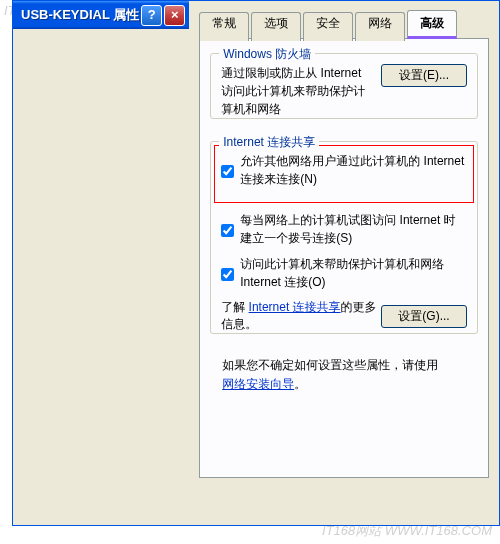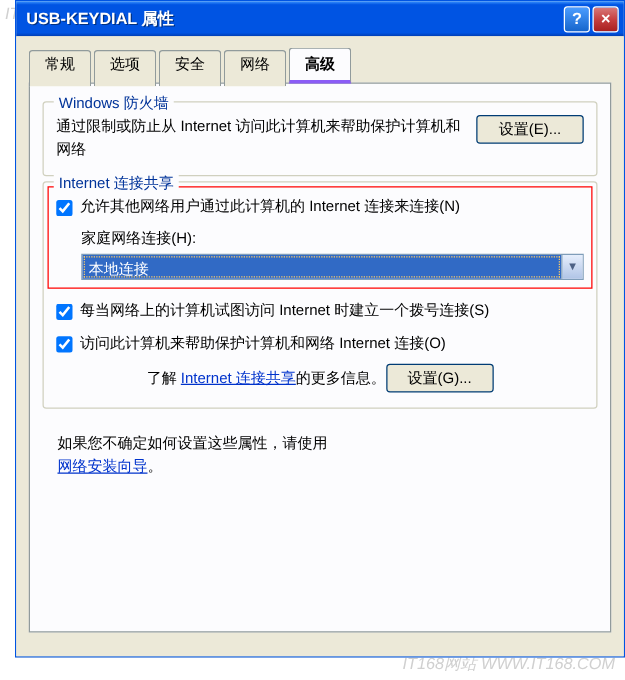--- a/index.html
+++ b/index.html
@@ -1,31 +1,31 @@
 <!DOCTYPE html>
 <html><head>
 <meta charset="utf-8">
 <style>
 * { box-sizing: border-box; margin: 0; padding: 0; }
 body { font-family: "Microsoft Sans Serif", "SimSun", sans-serif; font-size: 12px; background: #fff; width: 500px; height: 544px; position: relative; }
 .watermark { position: absolute; color: #d0d0d0; font-size: 13px; font-style: italic; pointer-events: none; z-index: 0; }
 .wm-tl { top: 2px; left: 4px; }
 .wm-br { bottom: 4px; right: 8px; }
-.dialog { position: absolute; top: 0; left: 12px; right: 0; bottom: 18px; background: #ece9d8; border: 1px solid #0054e3; display: flex; flex-direction: column; }
+.dialog { position: absolute; top: 0; left: 12px; right: 0; bottom: 18px; background: #ece9d8; border: 1px solid #0054e3; display: flex; flex-direction: row; }
 .titlebar { height: 28px; background: linear-gradient(to bottom, #3a93ff 0%, #0054e3 10%, #0054e3 90%, #003db2 100%); display: flex; align-items: center; padding: 0 4px; color: #fff; font-weight: bold; }
 .titlebar-text { flex: 1; padding-left: 4px; font-size: 13px; text-shadow: 1px 1px 0 #003080; }
 .title-btn { width: 21px; height: 21px; margin-left: 2px; background: linear-gradient(to bottom, #d87979 0%, #c64040 50%, #a82020 100%); border: 1px solid #fff; border-radius: 3px; color: #fff; font-weight: bold; text-align: center; line-height: 18px; font-size: 13px; cursor: pointer; }
 .help-btn { background: linear-gradient(to bottom, #4c9dff 0%, #1665cc 100%); }
 .body-area { flex: 1; padding: 8px 10px; background: #ece9d8; }
 .tabs { display: flex; position: relative; top: 1px; z-index: 2; }
 .tab { padding: 4px 12px; background: #ece9d8; border: 1px solid #919b9c; border-bottom: none; border-radius: 3px 3px 0 0; margin-right: 2px; cursor: pointer; position: relative; }
 .tab.active { background: #fcfcfe; border-bottom: 3px solid #8b5cf6; z-index: 3; font-weight: bold; }
 .tab:not(.active) { top: 2px; padding-top: 2px; padding-bottom: 2px; }
 .panel { border: 1px solid #919b9c; background: #fcfcfe; padding: 14px 10px 10px; min-height: 440px; }
-.groupbox { border: 1px solid #d0d0bf; border-radius: 3px; padding: 10px 10px 12px; margin-bottom: 4px; position: relative; }
+.groupbox { border: 1px solid #d0d0bf; border-radius: 3px; padding: 10px 10px 0; margin-bottom: 22px; position: relative; }
 .groupbox-title { position: absolute; top: -8px; left: 8px; background: #fcfcfe; padding: 0 4px; color: #003399; }
 .firewall-row { display: flex; align-items: flex-start; gap: 8px; }
 .firewall-text { flex: 1; line-height: 1.5; }
 .btn { padding: 2px 10px; min-width: 86px; height: 23px; background: #ece9d8; border: 1px solid #003c74; border-radius: 3px; cursor: pointer; font-family: inherit; font-size: 12px; }
 .red-frame { border: 1px solid #ff0000; padding: 6px; margin: -7px -7px 8px; }
 .check-row { display: flex; align-items: center; gap: 6px; margin-bottom: 8px; line-height: 1.5; }
 .check-row input[type=checkbox] { margin-top: 2px; flex-shrink: 0; }
 .check-row .lbl { flex: 1; }
 .indent { margin-left: 20px; }
 .field-label { margin-bottom: 4px; }
@@ -69,27 +69,20 @@
       </div>
 
       <div class="groupbox">
         <span class="groupbox-title">Internet 连接共享</span>
 
         <div class="red-frame">
           <div class="check-row">
             <input type="checkbox" checked="" style="">
             <span class="lbl">允许其他网络用户通过此计算机的 Internet 连接来连接(N)</span>
           </div>
-          <div class="indent">
-            <div class="field-label">家庭网络连接(H):</div>
-            <div class="combo">
-              <div class="combo-text">本地连接</div>
-              <div class="combo-arrow">▼</div>
-            </div>
-          </div>
         </div>
 
         <div class="check-row">
           <input type="checkbox" checked="" style="">
           <span class="lbl">每当网络上的计算机试图访问 Internet 时建立一个拨号连接(S)</span>
         </div>
 
         <div class="check-row">
           <input type="checkbox" checked="" style="">
           <span class="lbl">访问此计算机来帮助保护计算机和网络 Internet 连接(O)</span>

